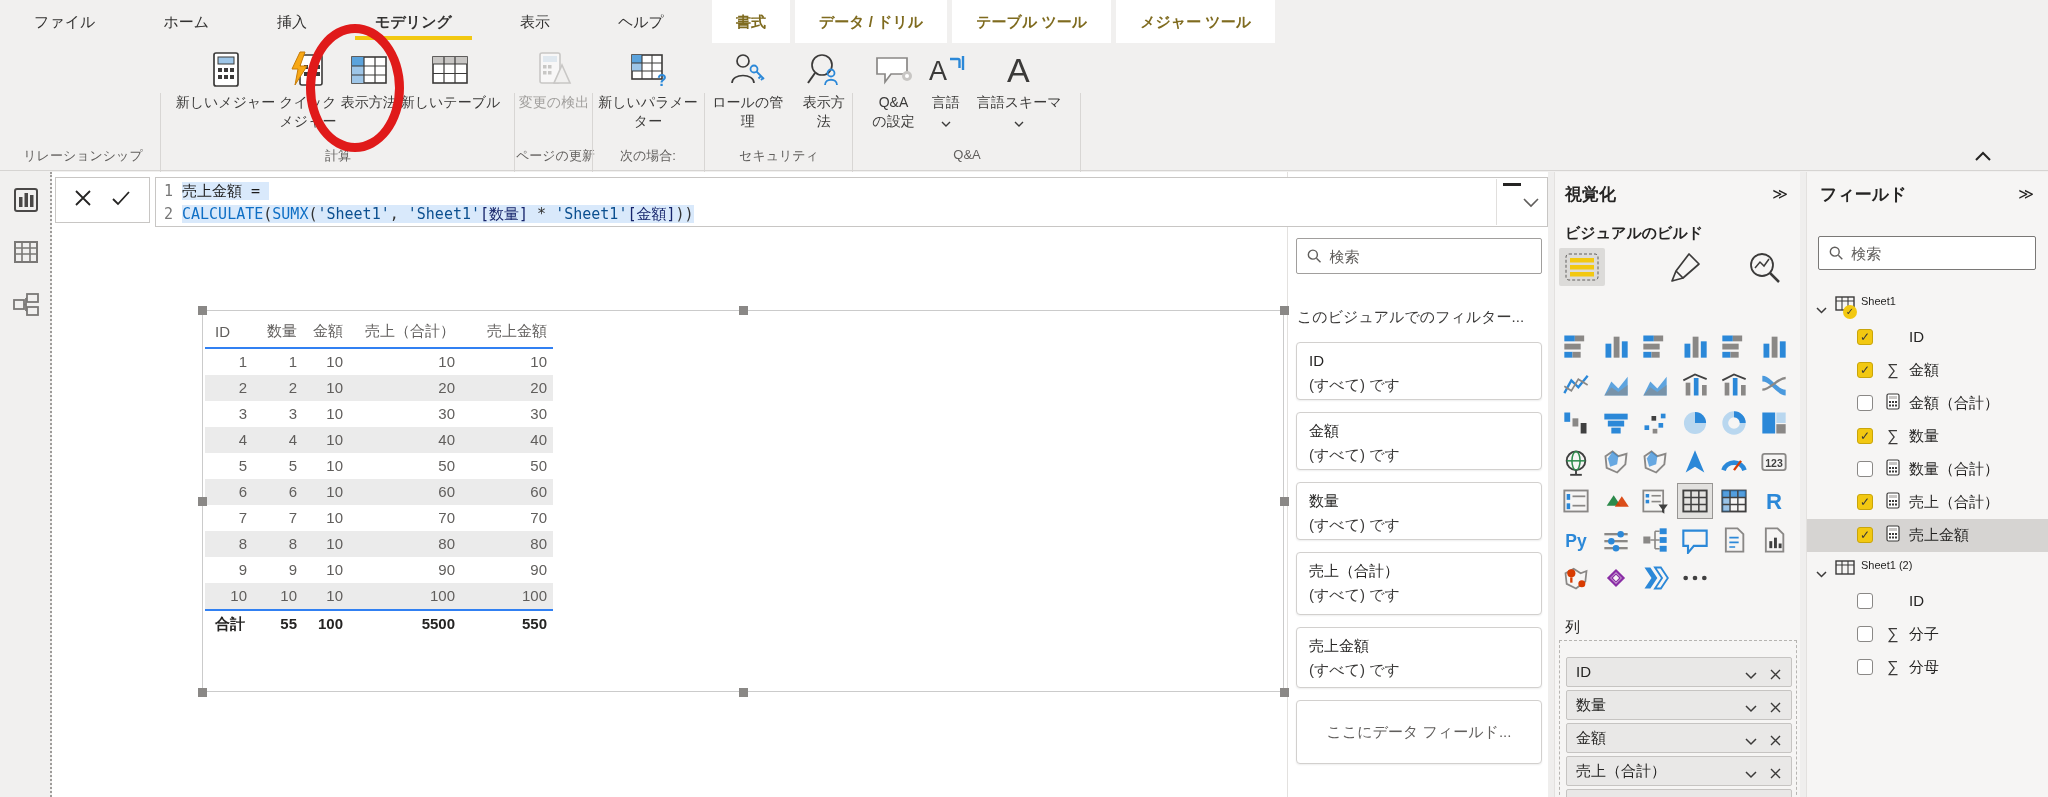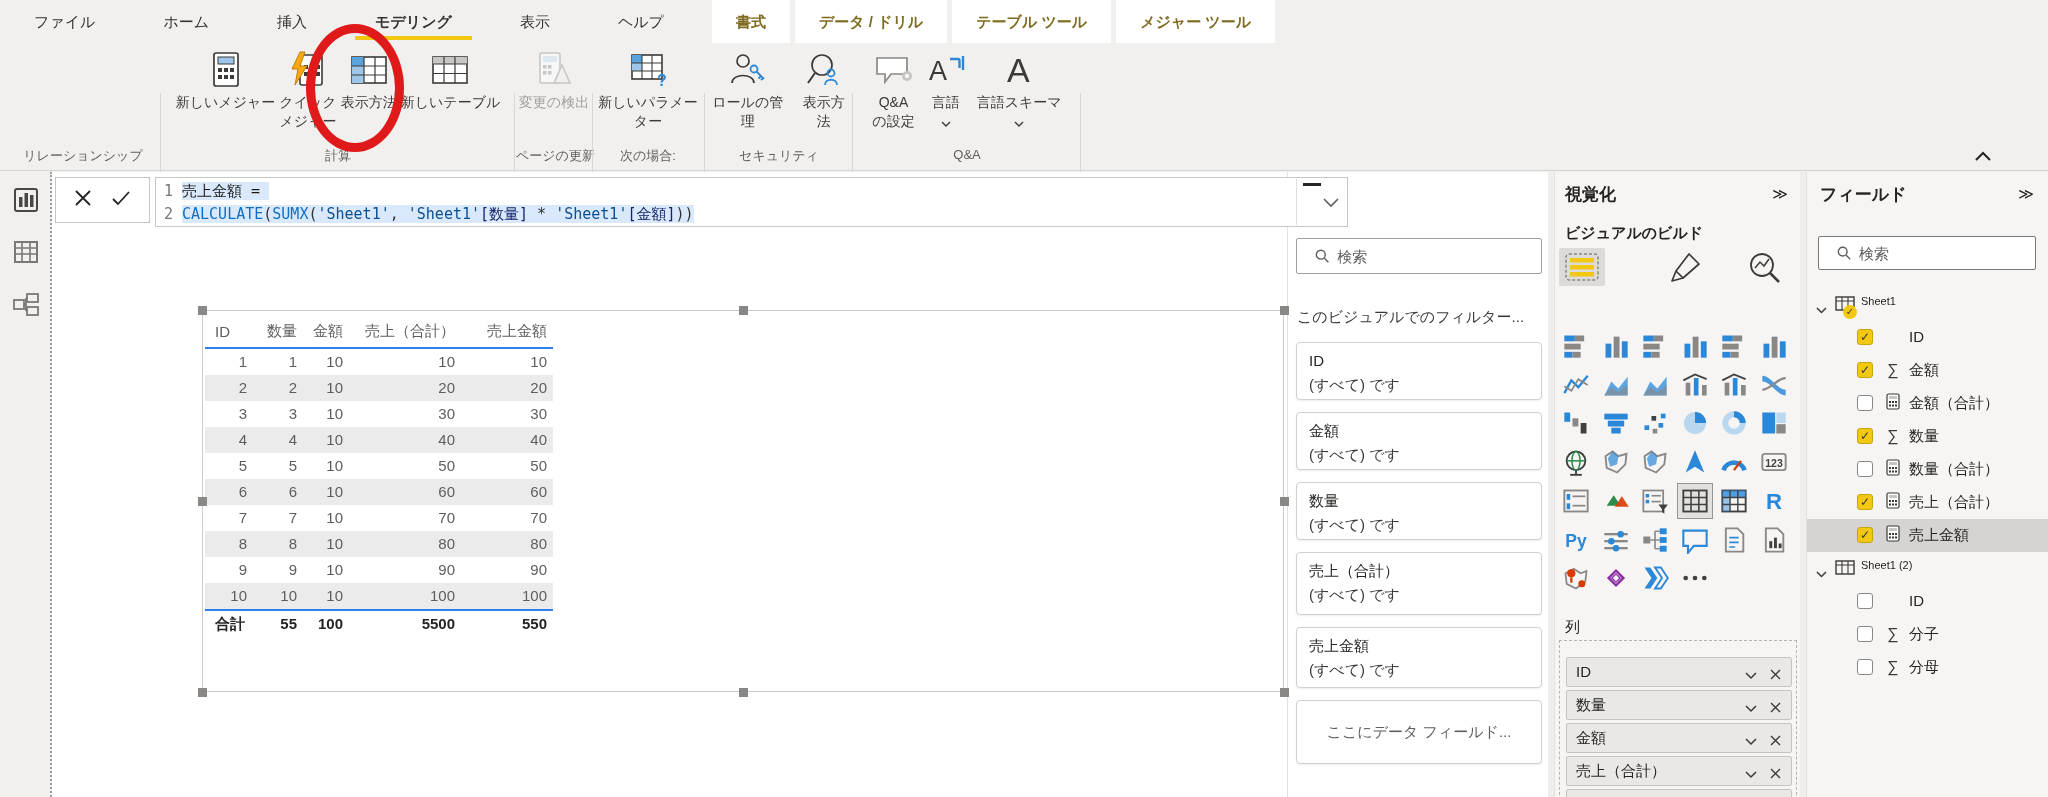--- a/index.html
+++ b/index.html
@@ -27,41 +27,41 @@
   #ribbonline{left:0;top:170px;width:2048px;height:1px;background:#d6d4d2}
   
   #redcircle{left:306px;top:24px;width:98px;height:128px;border:9px solid #e01a1a;border-radius:50%;z-index:60;pointer-events:none}
   
   #canvas{left:52px;top:172px;width:1235px;height:625px;background:#fff}
   #navstrip{left:0;top:172px;width:50px;height:625px;background:#f1f0ef}
   .navicon{position:absolute;left:12px;width:28px;height:28px;display:flex;align-items:center;justify-content:center}
   #dotline{left:50px;top:172px;width:0;height:625px;border-left:2px dotted #9e9c9a}
   
   #fxbox{left:55px;top:177px;width:95px;height:46px;background:#fff;border:1px solid #c8c6c4;display:flex;align-items:center;justify-content:space-evenly;z-index:20}
-  #fbar{left:155px;top:177px;width:1193px;height:50px;background:#fff;border:1px solid #c8c6c4;z-index:20;font-family:"DejaVu Sans Mono",monospace;font-size:15px}
+  #fbar{left:155px;top:177px;width:1393px;height:50px;background:#fff;border:1px solid #c8c6c4;z-index:20;font-family:"DejaVu Sans Mono",monospace;font-size:15px}
   .fline{position:absolute;left:8px;height:23px;line-height:23px;white-space:pre}
   .lnum{color:#777;display:inline-block;width:18px}
   .sel{background:#d9e9fb}
   .tok-fn{color:#0f6fc5}.tok-str{color:#0b4f8f}.tok-col{color:#16246b}.tok-p{color:#333}.tok-plain{color:#1b1a19}
   #fbar-min{position:absolute;right:26px;top:5px;width:18px;height:3px;background:#252423}
   #fbar-sep{position:absolute;right:50px;top:1px;width:1px;height:46px;background:#e1dfdd}
   
   #visualframe{left:202px;top:310px;width:1082px;height:382px;border:1px solid #cbcbcb}
   .handle{position:absolute;width:9px;height:9px;background:#8a8886;z-index:5}
   #tv{left:205px;top:316px;border-collapse:collapse;font-size:15px}
   #tv th{font-weight:normal;color:#605e5c;text-align:right;padding:6px 6px 6px 10px;border-bottom:2px solid #3180f2;white-space:nowrap}
   #tv th.c0{text-align:left}
   #tv td{color:#605e5c;text-align:right;padding:3px 6px 3px 10px;line-height:20px}
   #tv tbody tr:nth-child(even) td{background:#ebebeb}
   #tv tfoot td{font-weight:bold;color:#252423;border-top:2px solid #3180f2}
   #tv tfoot td.c0{text-align:left}
   .c0{min-width:48px}.c1{min-width:50px}.c2{min-width:46px}.c3{min-width:112px}.c4{min-width:92px}
   
   #filterpane{left:1287px;top:172px;width:261px;height:625px;background:#fff;border-left:1px solid #e3e1df}
-  .searchbox{position:absolute;background:#fff;display:flex;align-items:center;gap:8px;padding:0 18px}
+  .searchbox{position:absolute;background:#fff;display:flex;align-items:center;gap:8px;padding:0 10px}
   .searchbox input{border:none;outline:none;font-size:15px;color:#3b3a39;width:100%;font-family:"Liberation Sans",sans-serif;background:transparent}
   .searchbox input::placeholder{color:#605e5c;opacity:1}
   #fsearch{left:8px;top:66px;width:246px;height:36px;border:1px solid #a19f9d;border-radius:2px}
   #fheading{left:9px;top:136px;width:246px;font-size:15px;color:#3b3a39;white-space:nowrap;overflow:hidden}
   .fcard{position:absolute;left:8px;width:246px;background:#fff;border:1px solid #d2d0ce;border-radius:4px;box-shadow:0 1px 2px rgba(0,0,0,.07)}
   .fcard .t{position:absolute;left:12px;top:9px;font-size:15px;color:#252423}
   .fcard .s{position:absolute;left:12px;top:33px;font-size:15px;color:#3b3a39}
   .fcard.ph{display:flex;align-items:center;justify-content:center;font-size:15px;color:#605e5c}
   
   #vizpane{left:1554px;top:172px;width:246px;height:625px;background:#f6f5f4;border-left:1px solid #e3e1df}

